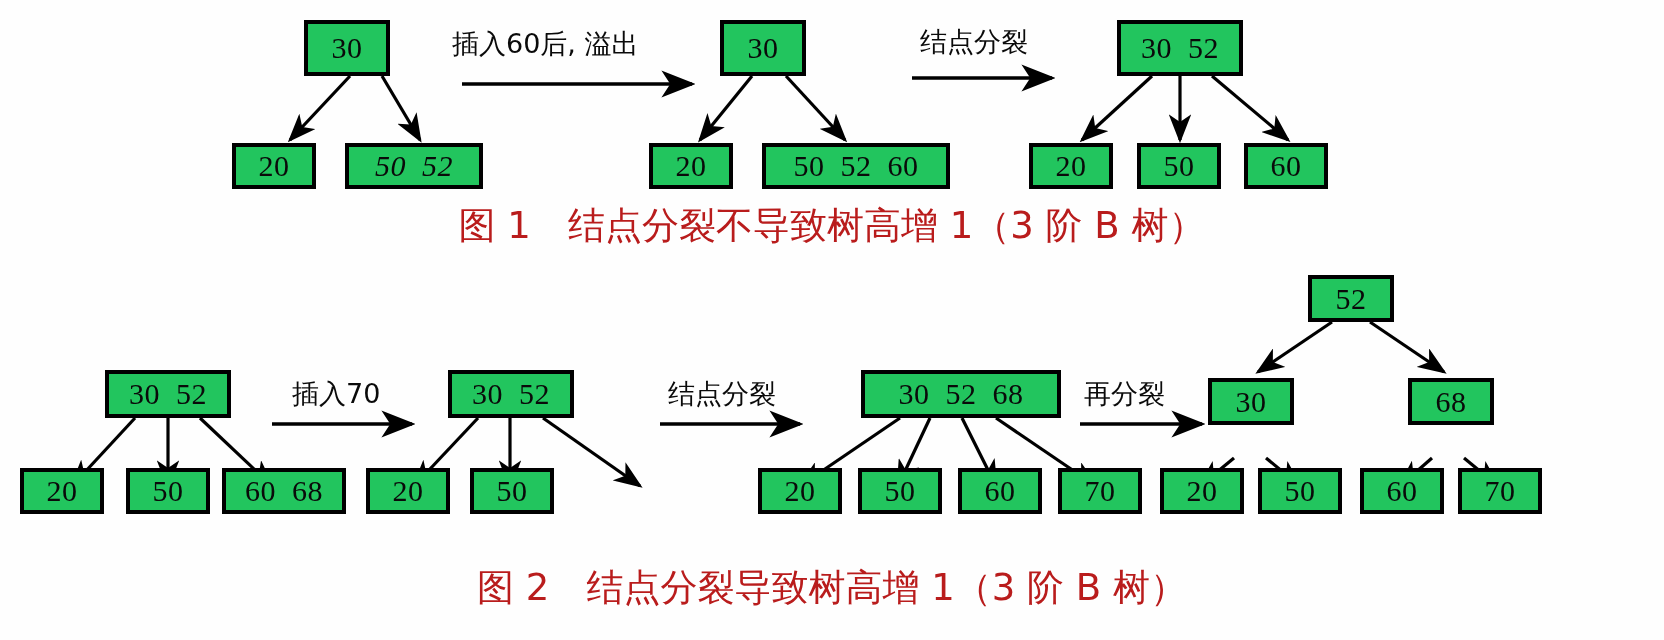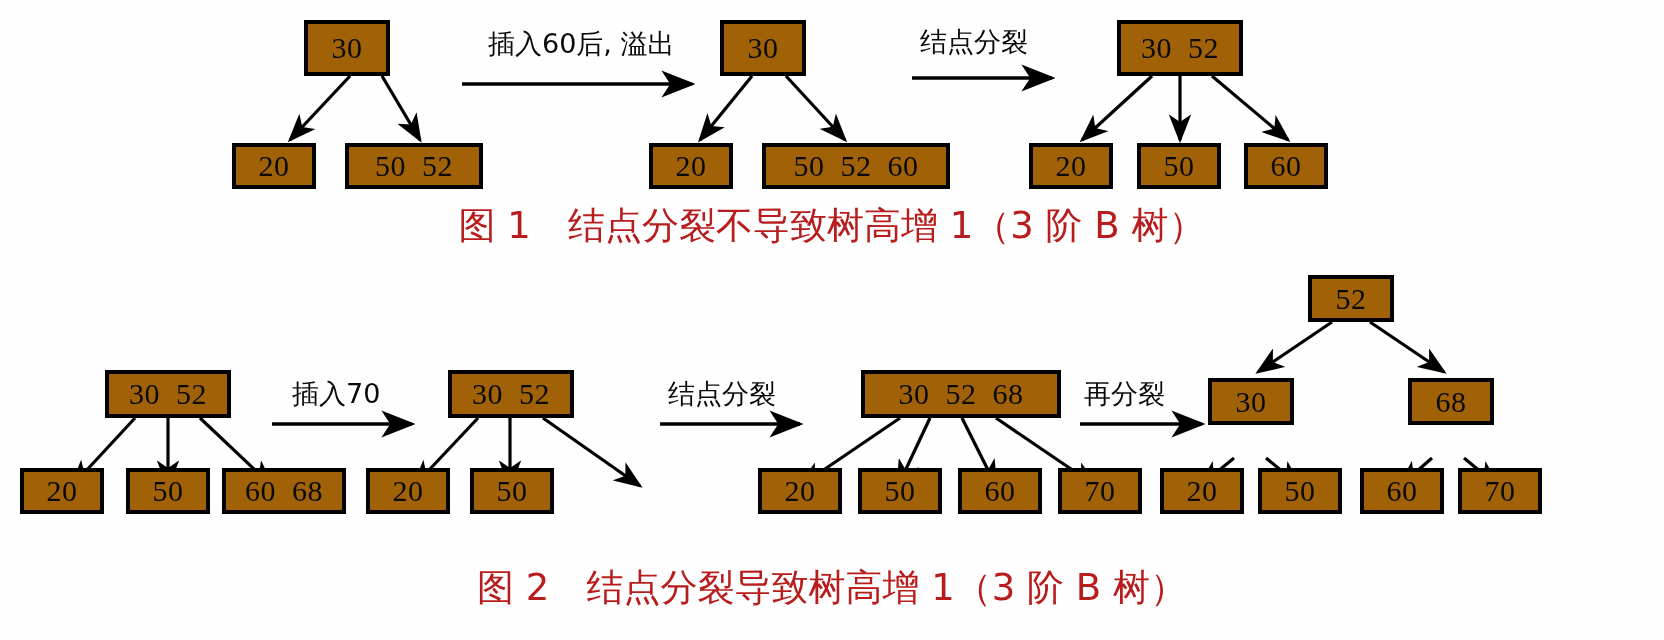--- a/index.html
+++ b/index.html
@@ -16,21 +16,21 @@
     width: 1664px;
     height: 640px;
     background: #fefefe;
     overflow: hidden;
   }
   
   .node {
     position: absolute;
     box-sizing: border-box;
     border: 4px solid #000000;
-    background: #a16207;
+    background: #22c55e;
     display: flex;
     align-items: center;
     justify-content: center;
     font-family: "Liberation Serif", "DejaVu Serif", serif;
     font-size: 30px;
     line-height: 1;
     letter-spacing: 0.5px;
     white-space: pre;
     color: #0a0a0a;
   }
@@ -136,23 +136,23 @@
       <line x1="1370" y1="322" x2="1444" y2="372" stroke="#000" stroke-width="3.2" marker-end="url(#ahb)"></line>
       <line x1="1234" y1="458" x2="1200" y2="486" stroke="#000" stroke-width="3.2" marker-end="url(#ahb)"></line>
       <line x1="1266" y1="458" x2="1300" y2="486" stroke="#000" stroke-width="3.2" marker-end="url(#ahb)"></line>
       <line x1="1432" y1="458" x2="1400" y2="486" stroke="#000" stroke-width="3.2" marker-end="url(#ahb)"></line>
       <line x1="1464" y1="458" x2="1498" y2="486" stroke="#000" stroke-width="3.2" marker-end="url(#ahb)"></line>
     </g>
   </svg>
 
   <div class="node" style="left:304px; top:20px; width:86px; height:56px;">30</div>
   <div class="node" style="left:232px; top:143px; width:84px; height:46px;">20</div>
-  <div class="node" style="left:345px; top:143px; width:138px; height:46px;">50  52</div>
+  <div class="node" style="left:345px; top:143px; width:138px; height:46px;font-style:italic;">50  52</div>
 
-  <div class="translabel" style="left:488px; top:30px;">插入60后, 溢出</div>
+  <div class="translabel" style="left:452px; top:30px;">插入60后, 溢出</div>
 
   <div class="node" style="left:720px; top:20px; width:86px; height:56px;">30</div>
   <div class="node" style="left:649px; top:143px; width:84px; height:46px;">20</div>
   <div class="node" style="left:762px; top:143px; width:188px; height:46px;">50  52  60</div>
 
   <div class="translabel" style="left:920px; top:28px;">结点分裂</div>
 
   <div class="node" style="left:1117px; top:20px; width:126px; height:56px;">30  52</div>
   <div class="node" style="left:1029px; top:143px; width:84px; height:46px;">20</div>
   <div class="node" style="left:1137px; top:143px; width:84px; height:46px;">50</div>

